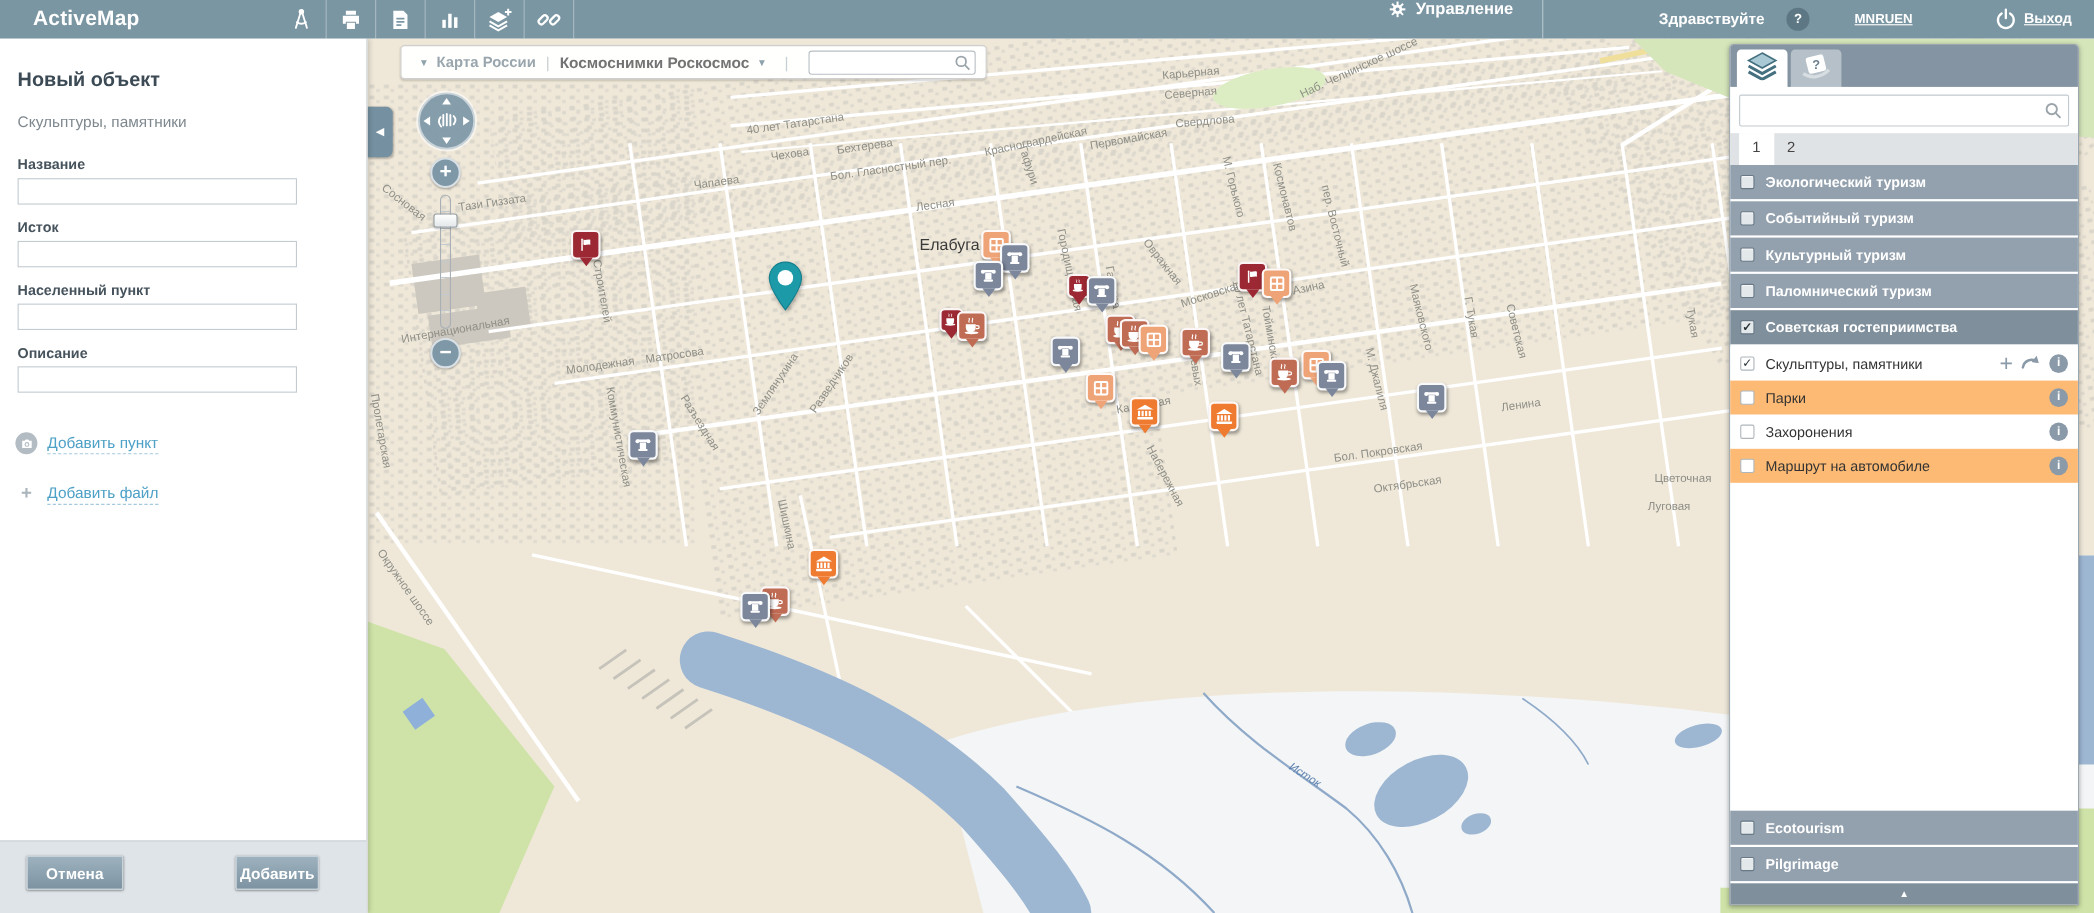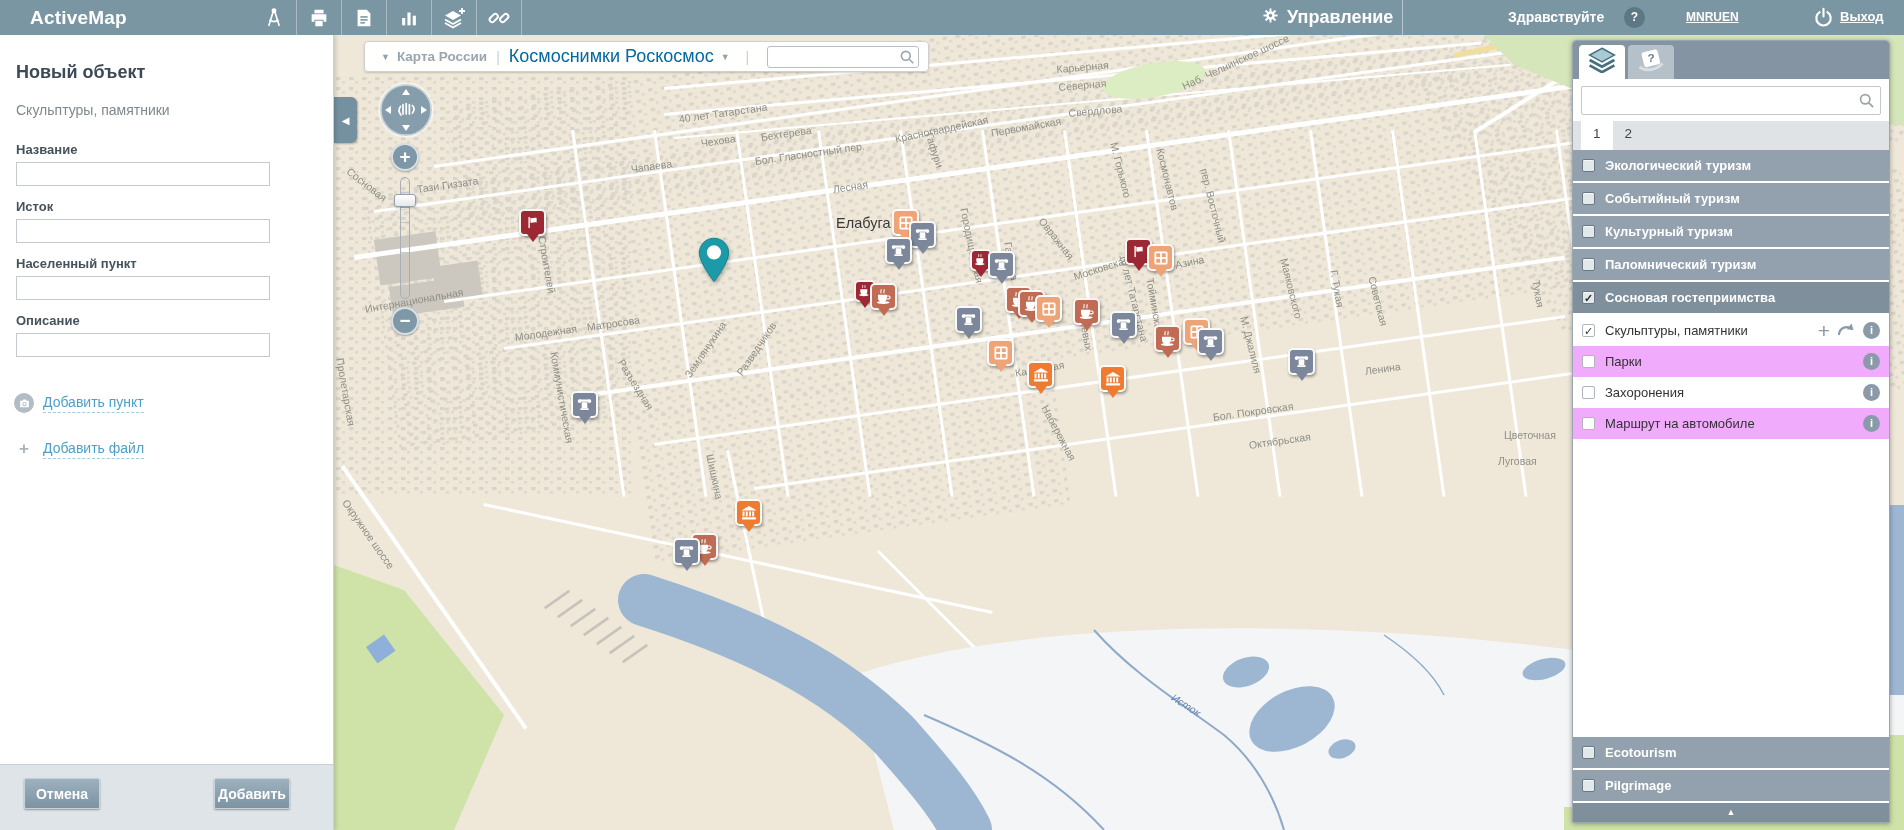--- a/index.html
+++ b/index.html
@@ -5,59 +5,59 @@
 *{margin:0;padding:0;box-sizing:border-box}
 html,body{width:1904px;height:830px;overflow:hidden;font-family:"Liberation Sans",sans-serif;background:#fff}
 body{position:relative}
 
 
 .header{position:absolute;left:0;top:0;width:1904px;height:35px;background:#7b96a3;color:#fff;z-index:60}
 .logo{position:absolute;left:30px;top:7px;font-size:19px;font-weight:bold;letter-spacing:.2px}
 .hicons{position:absolute;left:252px;top:0;height:35px;display:flex}
 .hicon{width:45px;height:35px;display:flex;align-items:center;justify-content:center;border-right:1px solid rgba(255,255,255,.35);cursor:pointer}
 .hsep{position:absolute;left:1402px;top:0;height:35px;border-left:1px solid rgba(255,255,255,.45)}
-.mng{position:absolute;left:1262px;top:0;height:35px;display:flex;align-items:center;gap:8px;font-weight:bold;font-size:18px;cursor:pointer}
+.mng{position:absolute;left:1262px;top:0;height:35px;display:flex;align-items:flex-start;gap:8px;font-weight:bold;font-size:15px;cursor:pointer}
 .greet{position:absolute;left:1508px;top:9px;font-weight:bold;font-size:14px}
 .qbadge{position:absolute;left:1624px;top:7px;width:21px;height:21px;border-radius:50%;background:#5d7884;text-align:center;line-height:21px;font-weight:bold;font-size:12px;cursor:pointer}
 .langs{position:absolute;left:1686px;top:10px;display:flex;}
 .lang{font-weight:bold;font-size:12px;text-decoration:underline;cursor:pointer;color:#fff}
 .power{position:absolute;left:1812px;top:6px;cursor:pointer}
 .logout{position:absolute;left:1840px;top:9px;font-weight:bold;font-size:13px;text-decoration:underline;cursor:pointer}
 
 
 .sidebar{position:absolute;left:0;top:35px;width:334px;height:795px;background:#fff;z-index:50;border-right:1px solid #ccd2d6;box-shadow:2px 0 4px rgba(0,0,0,.15)}
 .s-title{margin:27px 0 0 16px;font-size:18px;font-weight:bold;color:#3b4a54}
 .s-sub{margin:19px 0 0 16px;font-size:14px;color:#7e888e}
 .s-fields{margin:24px 16px 0}
 .f-label{font-size:13px;font-weight:bold;color:#46535c;margin:13px 0 5px}
 .f-input{width:254px;height:24px;border:1px solid #c3cbd0;background:#fff;padding:0 5px;font-size:13px;color:#333}
 .s-link-row{display:flex;align-items:center;margin:36px 0 0 14px}
 .photo-ico{width:20px;height:20px;border-radius:50%;background:#b2bcc2;display:flex;align-items:center;justify-content:center;margin-right:9px}
 .plus-ico{width:20px;text-align:center;color:#aab4bb;font-size:17px;font-weight:bold;margin-right:9px}
 .s-link{color:#4da0c6;font-size:14px;border-bottom:1px dashed #a5cade;cursor:pointer;line-height:1.35}
 .s-footer{position:absolute;left:0;bottom:0;width:100%;height:66px;background:#dfe4e8;border-top:1px solid #c9d0d5}
 .btn{position:absolute;top:13px;height:31px;background:linear-gradient(#9db1be,#7d93a2);border:1px solid #c6d1d8;border-radius:2px;color:#fff;font-weight:bold;font-size:14px;box-shadow:0 1px 2px rgba(0,0,0,.35);cursor:pointer;font-family:"Liberation Sans",sans-serif}
-.btn-cancel{left:24px;width:76px}
+.btn-cancel{left:24px;width:88px}
 .btn-submit{left:214px;width:76px}
 
 
 .map{position:absolute;left:334px;top:35px;width:1570px;height:795px;background:#efe8d9;overflow:hidden}
 .map svg.bg{position:absolute;left:0;top:0}
 .maplabel{position:absolute;font-size:10.5px;color:#8f8f87;white-space:nowrap;transform-origin:0 0;z-index:3}
 .maplabel.city{font-size:14.5px;color:#3a3a3a;z-index:4}
 .maplabel.water{color:#5f83b0;font-style:italic}
 .marker{position:absolute;width:27px;height:27px;border:2px solid rgba(255,255,255,.95);border-radius:5px;box-shadow:1px 2px 3px rgba(0,0,0,.35);display:flex;align-items:center;justify-content:center;z-index:5;cursor:pointer}
 .marker.sm{width:22px;height:22px}
 .marker .tip{position:absolute;left:50%;top:100%;margin-left:-6px;width:0;height:0;border-left:6px solid transparent;border-right:6px solid transparent;border-top:8px solid #000}
 .newpin{position:absolute;z-index:7;filter:drop-shadow(1px 2px 2px rgba(0,0,0,.3))}
 .mtoolbar{position:absolute;left:30px;top:6px;height:31px;background:rgba(255,255,255,.97);border:1px solid #cfcfcf;border-radius:4px;display:flex;align-items:center;padding:0 9px;z-index:20;box-shadow:0 1px 2px rgba(0,0,0,.18)}
 .caret{color:#8fa3ad;font-size:9px;margin:0 7px;cursor:pointer}
 .bc-base{color:#9aa6ad;font-weight:bold;font-size:13.5px;cursor:pointer}
 .bc-sep{color:#c9ced2;margin:0 9px;font-size:14px}
-.bc-active{color:#0369a1;font-weight:normal;font-size:18px;cursor:pointer}
+.bc-active{color:#737373;font-weight:bold;font-size:14px;cursor:pointer}
 .tsearch-wrap{position:relative;margin-left:9px}
 .tsearch{width:152px;height:22px;border:1px solid #b8bfc4;border-radius:3px;padding:0 24px 0 6px;font-size:12px}
 .tsearch-ico{position:absolute;right:4px;top:3px}
 .collapse-tab{position:absolute;left:0;top:62px;width:23px;height:46px;background:#7591a1;border-radius:0 6px 6px 0;color:#fff;display:flex;align-items:center;justify-content:center;font-size:10px;z-index:20;cursor:pointer;box-shadow:1px 1px 2px rgba(0,0,0,.25)}
 .panbtn{position:absolute;left:43px;top:46px;z-index:20;cursor:pointer}
 .zoombtn{position:absolute;left:57px;width:28px;height:28px;border-radius:50%;background:#7e98a7;border:2px solid rgba(255,255,255,.7);color:#fff;font-size:19px;font-weight:bold;text-align:center;line-height:24px;z-index:20;cursor:pointer;box-shadow:0 1px 2px rgba(0,0,0,.3)}
 .zoom-in{top:108px}
 .zoom-out{top:272px}
 .zslider{position:absolute;left:66px;top:142px;width:10px;height:122px;background:linear-gradient(#fdfdfd,#e8ebed);border:1px solid #a8b0b5;border-radius:5px;z-index:20;background-image:repeating-linear-gradient(to bottom,transparent 0 14px,#c3cacf 14px 15px)}
 .zhandle{position:absolute;left:-7px;top:16px;width:22px;height:13px;background:linear-gradient(#ffffff,#e3e8ea);border:1px solid #98a1a7;border-radius:3px;box-shadow:0 1px 2px rgba(0,0,0,.3);cursor:grab}
@@ -72,21 +72,21 @@
 .p-search{width:100%;height:29px;border:1px solid #c2c9ce;border-radius:2px;padding:0 26px 0 7px;font-size:13px}
 .p-search-ico{position:absolute;right:14px;top:13px}
 .p-pages{height:29px;background:#e0e3e5;display:flex;align-items:stretch;padding-left:8px;font-size:13.5px;color:#444;flex:none}
 .p-page{padding:5px 12px 0;cursor:pointer}
 .p-page.active{background:#fff}
 .g-row{height:31px;background:#93a1ae;margin-bottom:2px;display:flex;align-items:center;padding:0 9px;color:#fff;font-weight:bold;font-size:13px;cursor:pointer;flex:none}
 .g-row.dark{background:#7f8f9c}
 .cb{width:13px;height:13px;border-radius:2px;margin-right:10px;font-size:11px;line-height:12px;text-align:center;color:#2a3338;flex:none;cursor:pointer}
 .g-row .cb{background:#e3e8eb;border:1px solid #687985;box-shadow:inset 0 1px 1px rgba(255,255,255,.7)}
 .i-row{height:31px;display:flex;align-items:center;padding:0 9px;font-size:13px;color:#333;background:#fff;cursor:pointer;flex:none}
-.i-row.alt{background:#f0abfc}
+.i-row.alt{background:#fdba74}
 .i-row .cb{background:#fff;border:1px solid #aeb6bb}
 .i-actions{margin-left:auto;display:flex;align-items:center;gap:7px}
 .act-plus{color:#8b9aa8;font-size:21px;font-weight:normal;line-height:17px;cursor:pointer}
 .act-info{width:17px;height:17px;border-radius:50%;background:#8b9aa8;color:#fff;font-size:11px;font-weight:bold;text-align:center;line-height:17px;cursor:pointer}
 .p-fill{flex:1;background:#fff}
 .p-foot{height:19px;background:#7f8f9c;color:#fff;text-align:center;font-size:9px;line-height:19px;cursor:pointer;flex:none}
 </style>
 </head>
 <body>
 
@@ -663,21 +663,21 @@
       <div class="g-row">
         <span class="cb"></span>
         <span>Культурный туризм</span>
       </div>
       <div class="g-row">
         <span class="cb"></span>
         <span>Паломнический туризм</span>
       </div>
       <div class="g-row dark">
         <span class="cb">✓</span>
-        <span>Сосновая гостеприимства</span>
+        <span>Советская гостеприимства</span>
       </div>
       <div class="i-row">
         <span class="cb">✓</span>
         <span>Скульптуры, памятники</span>
         <span class="i-actions">
           <span class="act-plus">+</span>
           <span><svg width="19" height="15" viewBox="0 0 19 15">
               <path d="M2 12 C3 5.5 10 3.5 14.5 6.5" fill="none" stroke="#8b9aa8" stroke-width="2.3" stroke-linecap="round"></path>
               <path d="M14.5 1.5 16.5 8 9.8 7.2Z" fill="#8b9aa8"></path>
             </svg></span>

